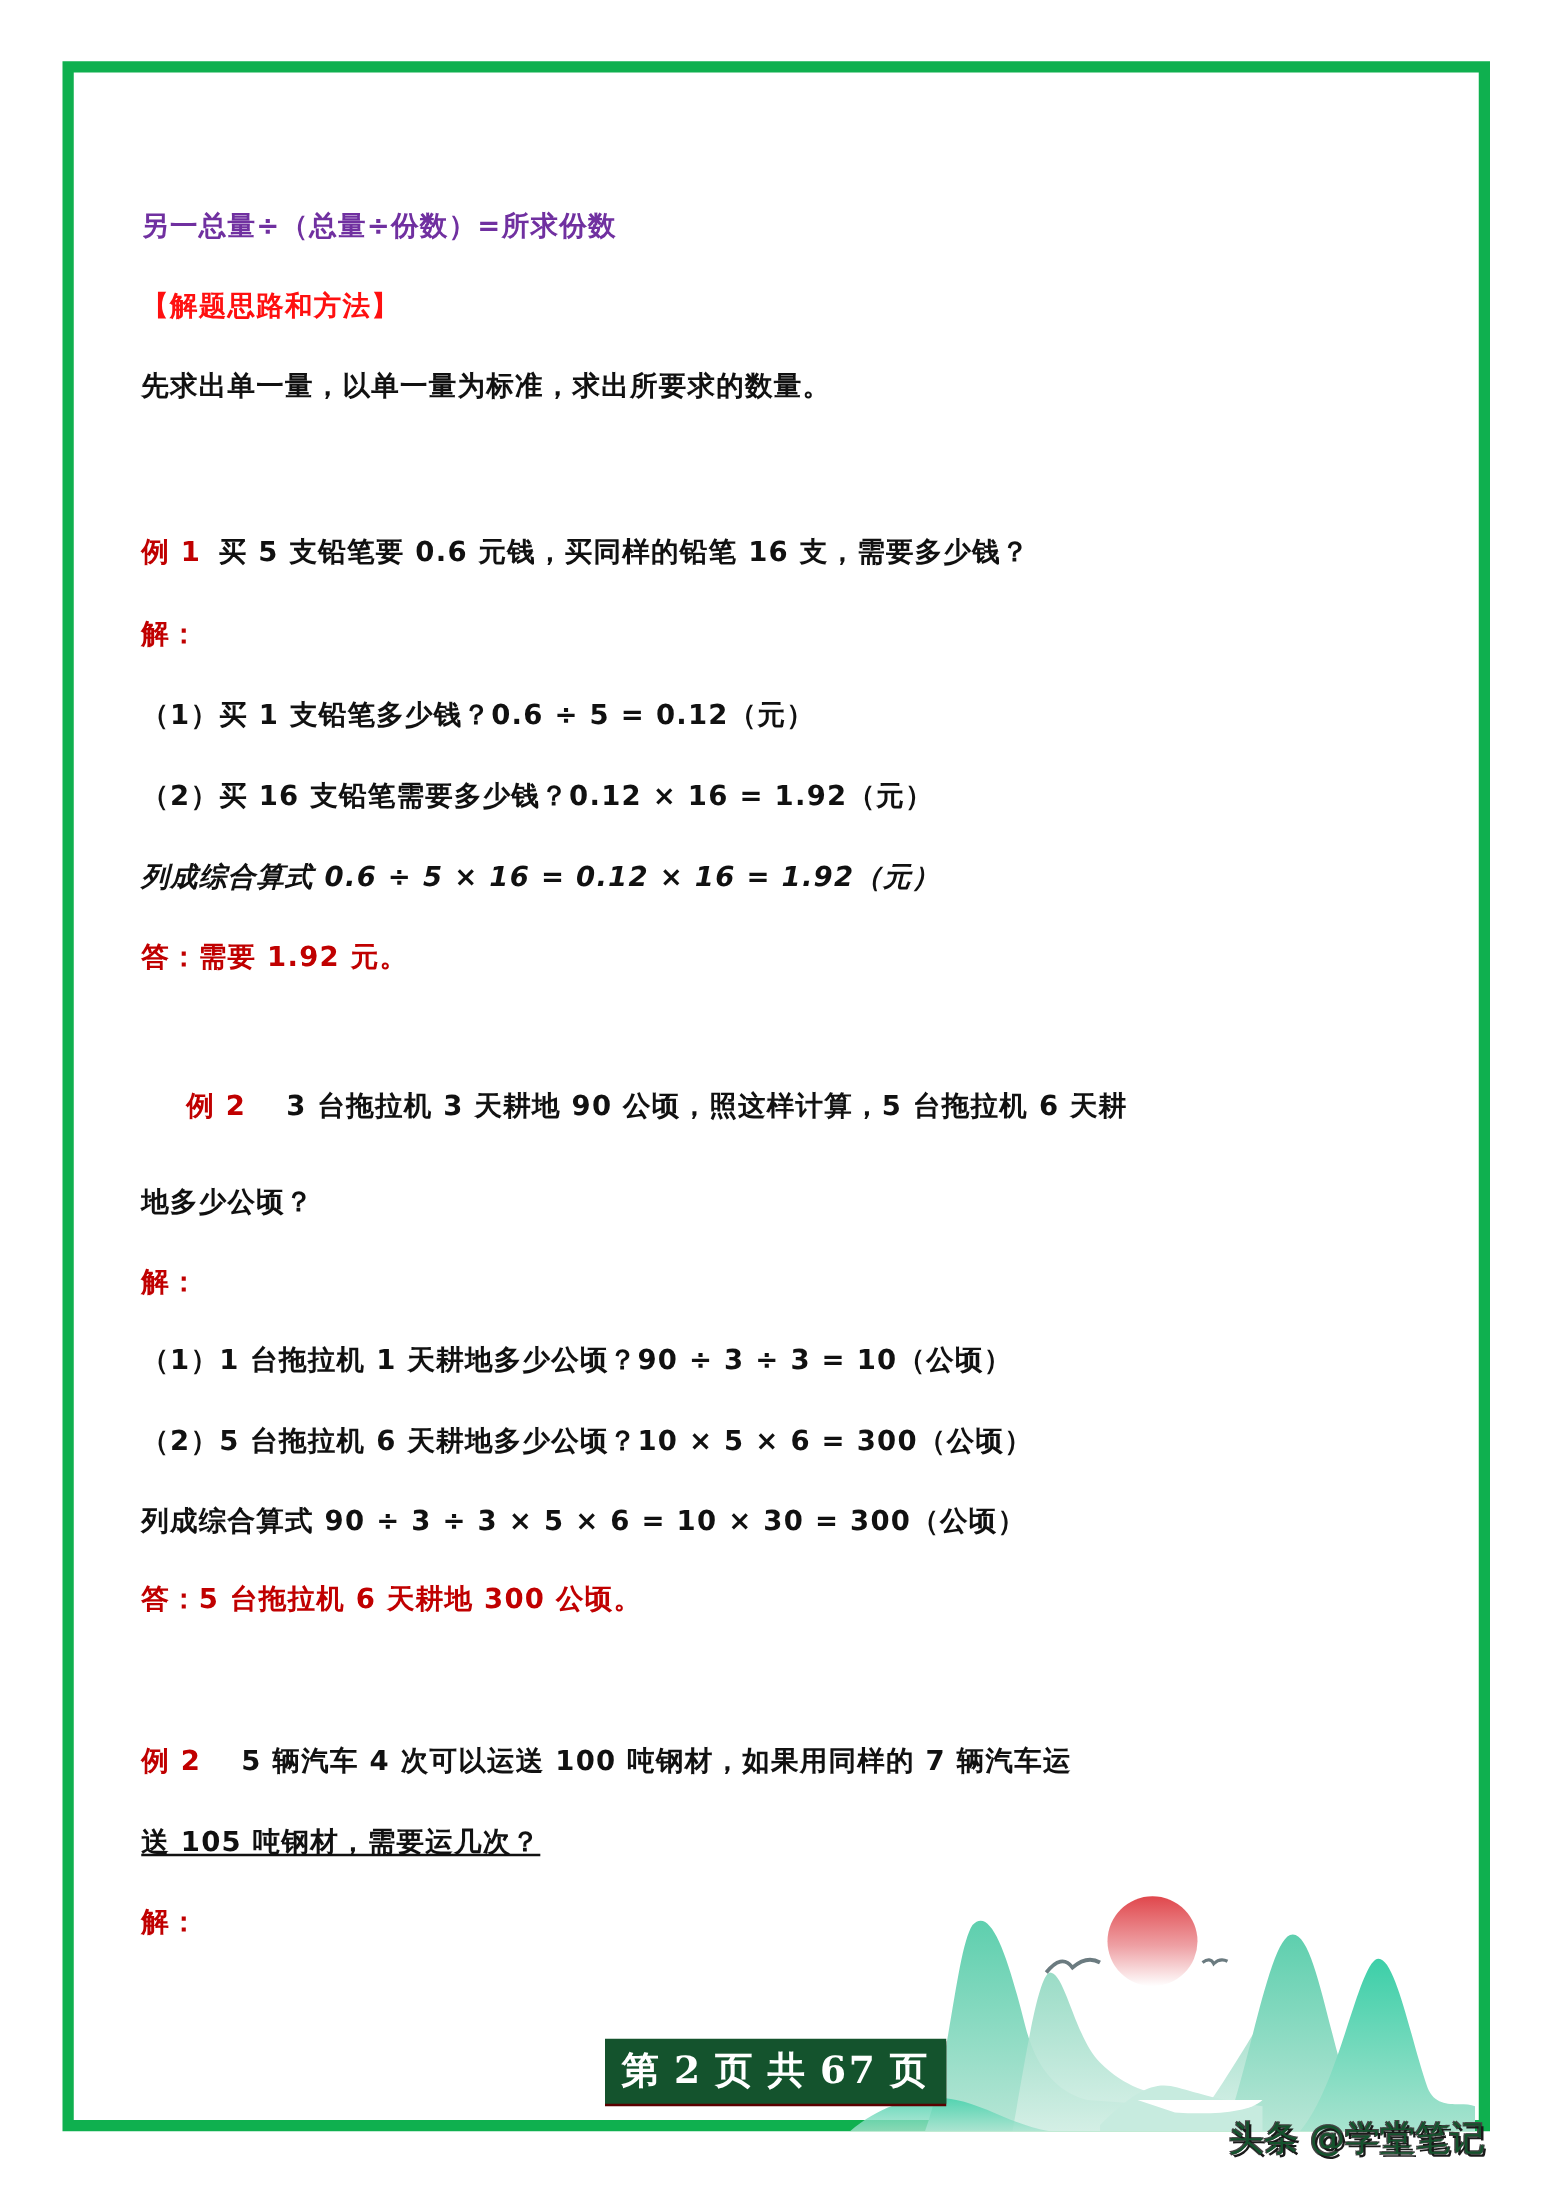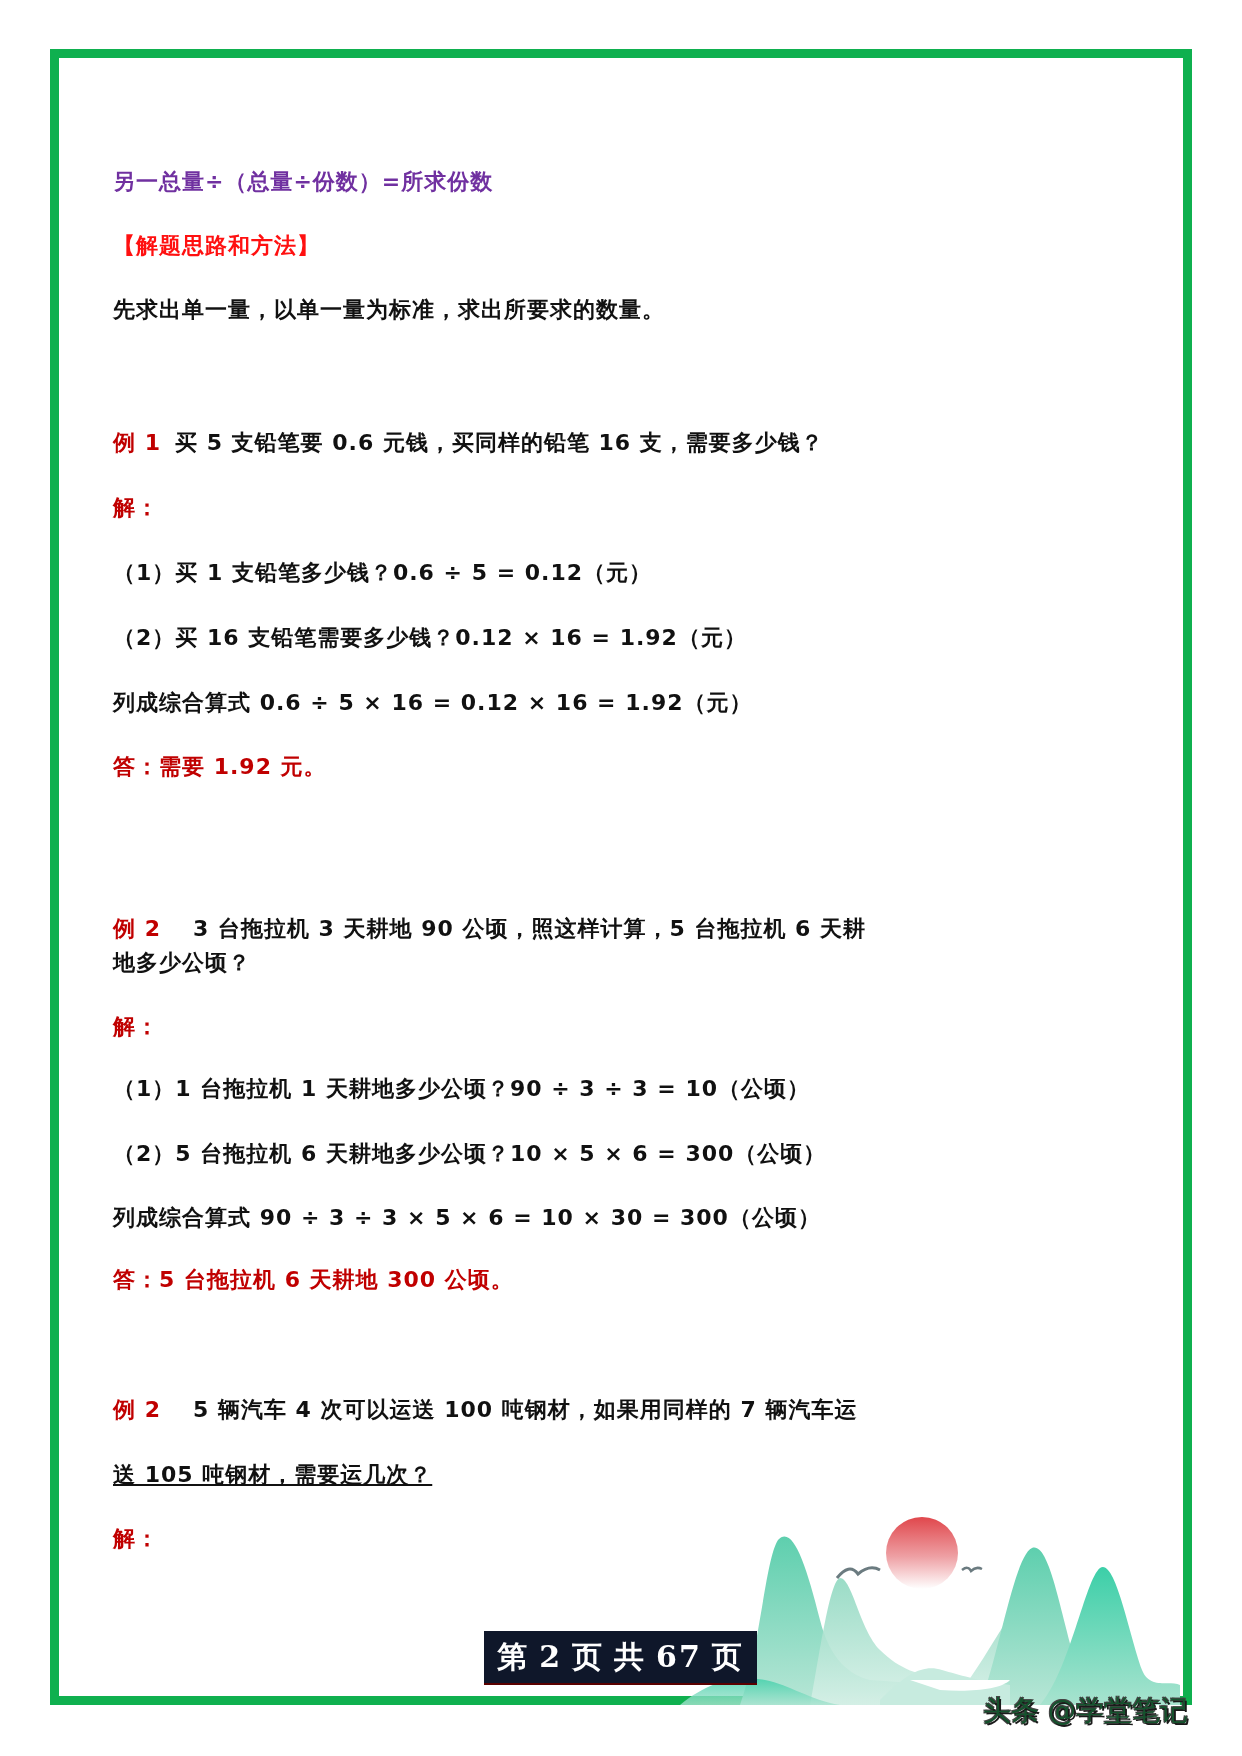--- a/index.html
+++ b/index.html
@@ -9,21 +9,21 @@
            box-sizing:border-box; border:9px solid #0fb04f; }
   .line { position:absolute; left:113px; height:40px; line-height:40px;
           white-space:nowrap; font-weight:bold; font-size:22px; color:#111; letter-spacing:1px; }
   .purple { color:#7030a0; }
   .red { color:#ff1010; }
   .dred { color:#c00000; }
   .ex-label { color:#c00000; margin-right:14px; }
   .ex-label-wide { color:#c00000; margin-right:32px; }
   .scenery { position:absolute; left:680px; top:1500px; width:512px; height:205px; }
   .badge { position:absolute; left:484px; top:1631px; width:273px; height:52px;
-           background:#0f172a; color:#ffffff; font-weight:bold; font-size:30px;
+           background:#14532d; color:#ffffff; font-weight:bold; font-size:30px;
            line-height:52px; text-align:center; letter-spacing:2px;
            font-family:"DejaVu Serif", "Liberation Serif", serif; box-shadow:0 2px 0 #5a0000; }
   .badge span { margin:0 5px; }
   .watermark { position:absolute; left:983px; top:1693px; height:36px; line-height:36px;
                font-size:28px; color:#14532d; white-space:nowrap;
                text-shadow:2px 2px 0 #1a1a1a, -1px -1px 0 #444, 1px -1px 0 #444, -1px 1px 0 #444; }
 </style>
 </head>
 <body>
 
@@ -32,24 +32,24 @@
 <div class="line purple" style="top:162px;">另一总量÷（总量÷份数）=所求份数</div>
 <div class="line red" style="top:226px;">【解题思路和方法】</div>
 <div class="line" style="top:290px;">先求出单一量，以单一量为标准，求出所要求的数量。</div>
 
 <div class="line" style="top:423px;">
   <span class="ex-label">例 1</span><span>买 5 支铅笔要 0.6 元钱，买同样的铅笔 16 支，需要多少钱？</span>
 </div>
 <div class="line dred" style="top:488px;">解：</div>
 <div class="line" style="top:553px;">（1）买 1 支铅笔多少钱？0.6 ÷ 5 = 0.12（元）</div>
 <div class="line" style="top:618px;">（2）买 16 支铅笔需要多少钱？0.12 × 16 = 1.92（元）</div>
-<div class="line" style="top:683px;">列成综合算式 0.6 ÷ 5 × 16 = 0.12 × 16 = 1.92（元）</div>
+<div class="line" style="top:683px;font-style:italic;">列成综合算式 0.6 ÷ 5 × 16 = 0.12 × 16 = 1.92（元）</div>
 <div class="line dred" style="top:747px;">答：需要 1.92 元。</div>
 
-<div class="line" style="top:909px;">
+<div class="line" style="top:866px;margin-left:36px;">
   <span class="ex-label-wide">例 2</span><span>3 台拖拉机 3 天耕地 90 公顷，照这样计算，5 台拖拉机 6 天耕</span>
 </div>
 <div class="line" style="top:943px;">地多少公顷？</div>
 <div class="line dred" style="top:1007px;">解：</div>
 <div class="line" style="top:1069px;">（1）1 台拖拉机 1 天耕地多少公顷？90 ÷ 3 ÷ 3 = 10（公顷）</div>
 <div class="line" style="top:1134px;">（2）5 台拖拉机 6 天耕地多少公顷？10 × 5 × 6 = 300（公顷）</div>
 <div class="line" style="top:1198px;">列成综合算式 90 ÷ 3 ÷ 3 × 5 × 6 = 10 × 30 = 300（公顷）</div>
 <div class="line dred" style="top:1260px;">答：5 台拖拉机 6 天耕地 300 公顷。</div>
 
 <div class="line" style="top:1390px;">

